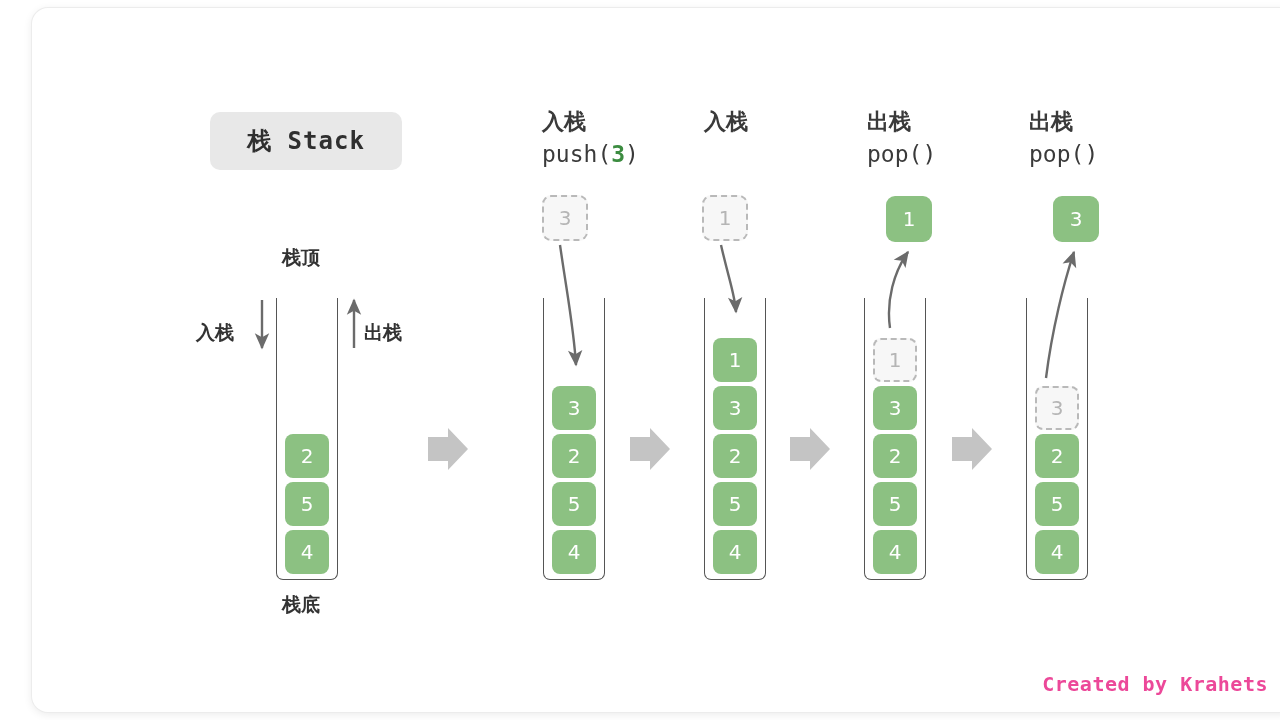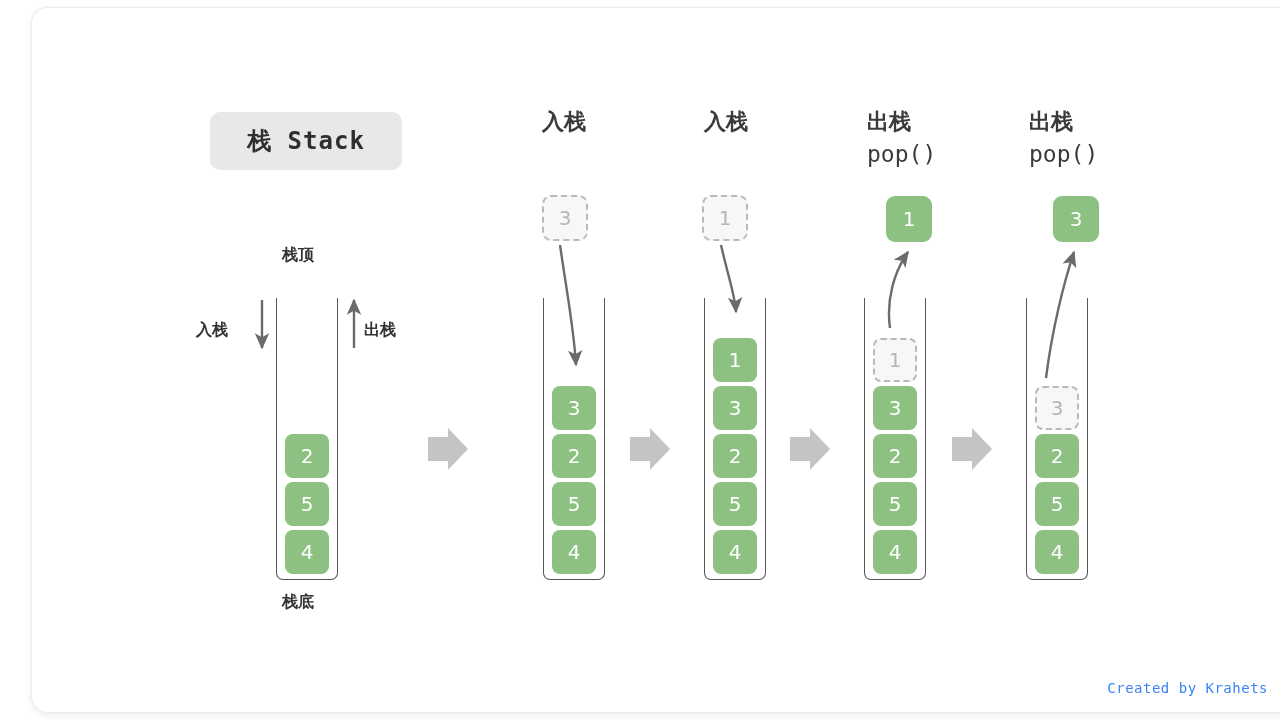--- a/index.html
+++ b/index.html
@@ -144,21 +144,21 @@
   }
   .float-cell.ghost {
     background: #f7f7f7;
     border: 2px dashed #b9b9b9;
     color: #b5b5b5;
   }
 
   
   .cn-label {
     position: absolute;
-    font-size: 16px;
+    font-size: 19px;
     font-weight: bold;
     color: #333333;
     white-space: nowrap;
     font-family: "DejaVu Sans", "Liberation Sans", sans-serif;
   }
 
   
   #overlay {
     position: absolute;
     left: 0;
@@ -167,23 +167,24 @@
     height: 720px;
     pointer-events: none;
   }
 
   
   .watermark {
     position: absolute;
     right: 36px;
     bottom: 24px;
     font-family: "DejaVu Sans Mono", "Liberation Mono", monospace;
-    font-size: 14px;
-    color: #3b82f6;
+    font-size: 20px;
+    color: #ec4899;
     letter-spacing: 0.5px;
+    font-weight: bold;
   }
 </style>
 </head>
 <body>
 
 <div id="canvas">
   <div class="frame"></div>
 
   <div class="title-badge">栈 Stack</div>
 
@@ -196,20 +197,21 @@
     <div class="walls"></div>
     <div class="cells">
       <div class="cell filled">4</div>
       <div class="cell filled">5</div>
       <div class="cell filled">2</div>
     </div>
   </div>
 
   <div class="col-head" style="left:518px; top:107px;">
     <div class="cn">入栈</div>
+    <div class="code"><span>push(</span><span class="arg">3</span><span>)</span></div>
   </div>
   <div class="float-cell ghost" style="left:518px; top:195px;">3</div>
   <div class="stack" style="left:519px; top:298px; height:282px;">
     <div class="walls"></div>
     <div class="cells">
       <div class="cell filled">4</div>
       <div class="cell filled">5</div>
       <div class="cell filled">2</div>
       <div class="cell filled">3</div>
     </div>

